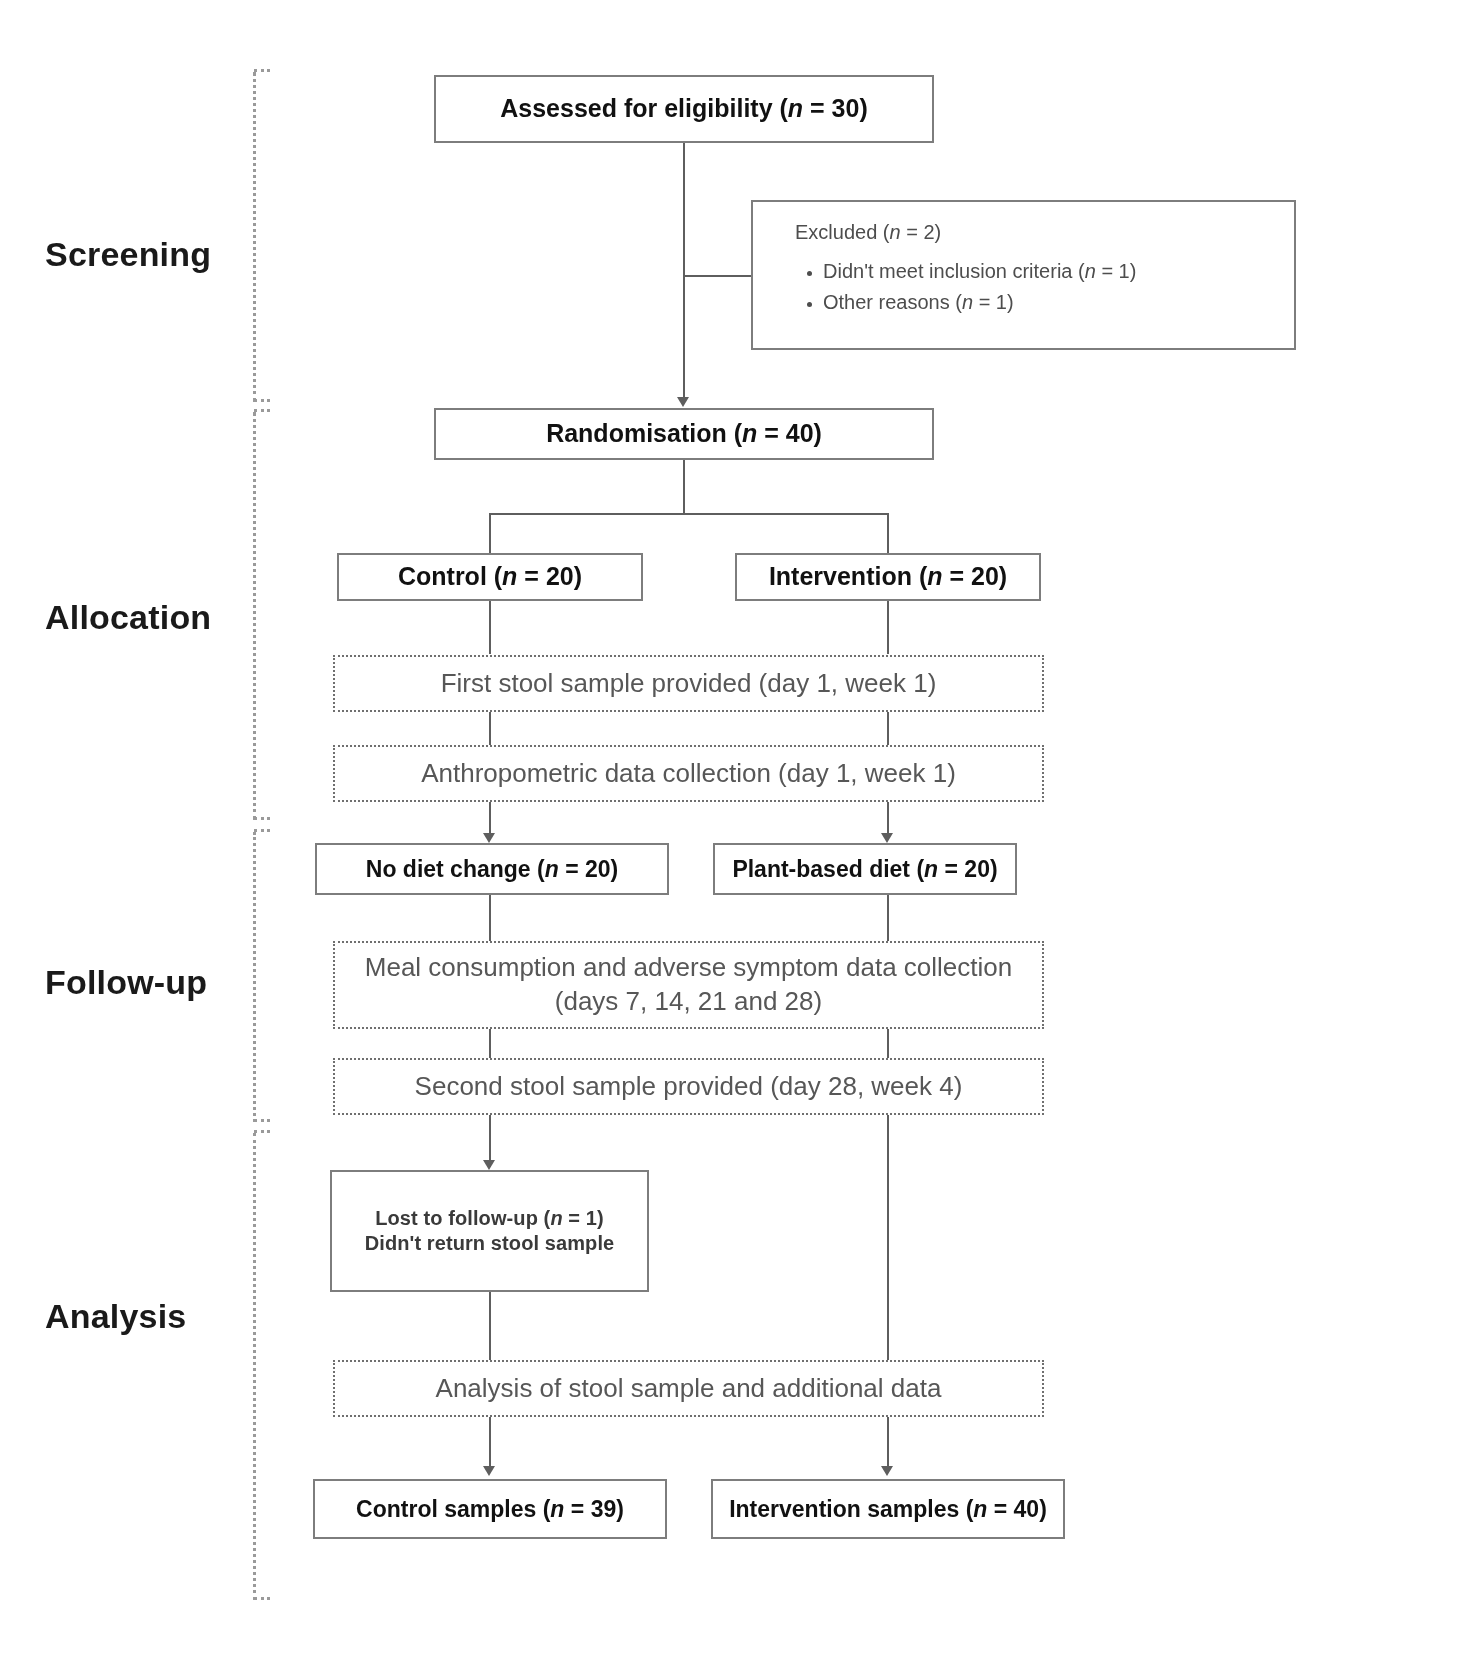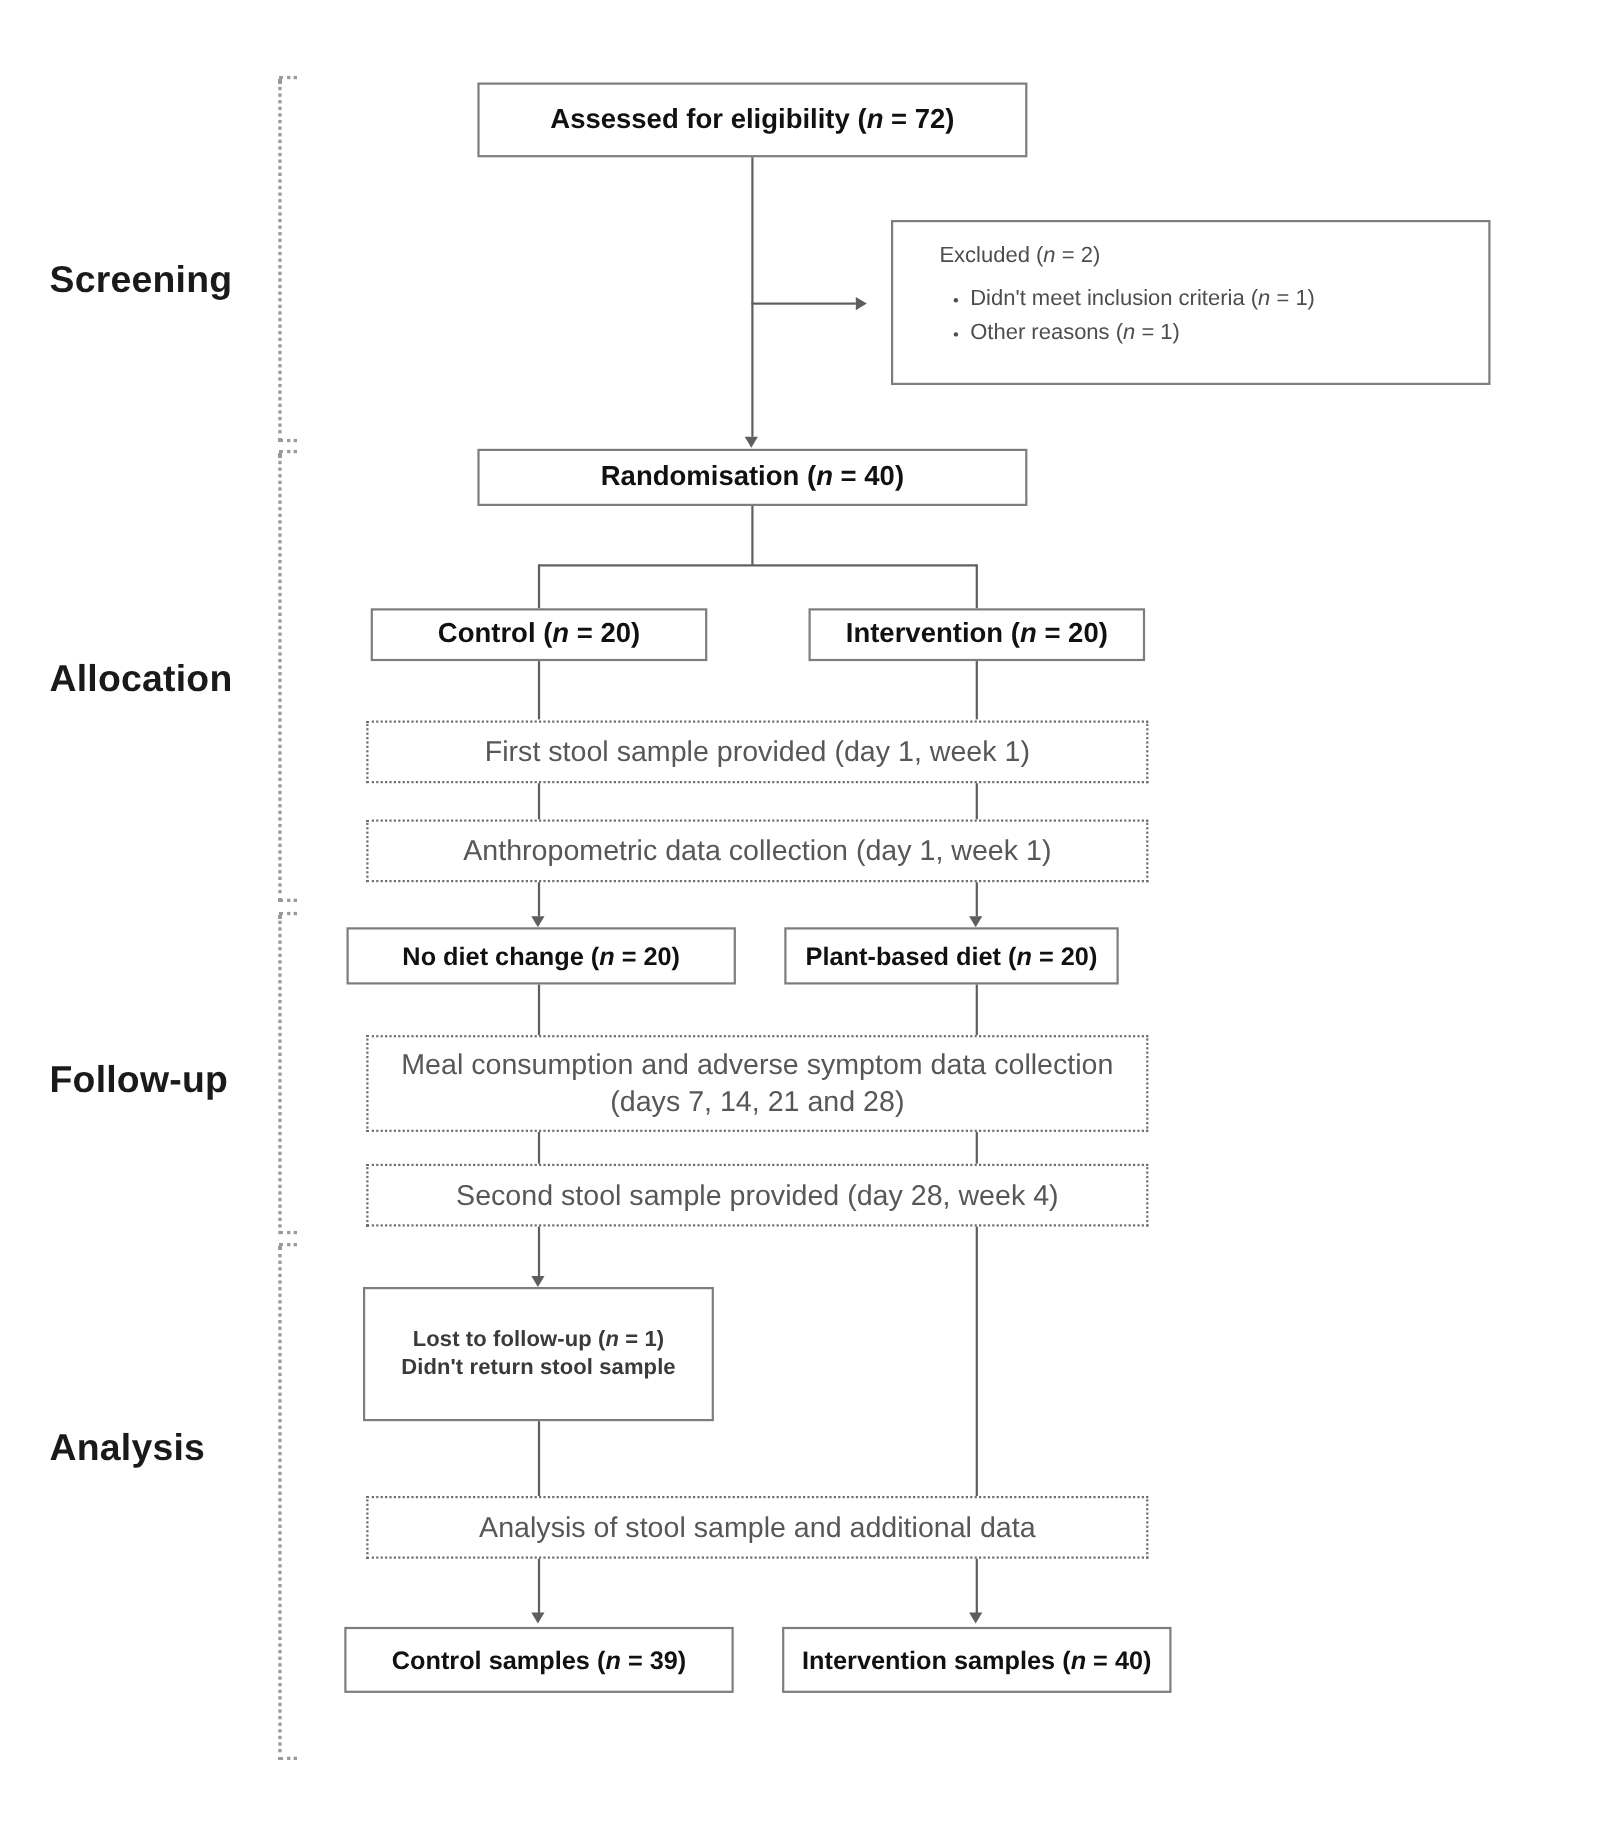--- a/index.html
+++ b/index.html
@@ -75,30 +75,30 @@
     <div class="bt" style="top:-3px;width:16px;"></div>
     <div class="bb" style="top:287px;width:16px;"></div>
   </div>
   <div class="bracket" style="left:253px;top:1133px;">
     <div class="bv" style="height:467px;"></div>
     <div class="bt" style="top:-3px;width:16px;"></div>
     <div class="bb" style="top:464px;width:16px;"></div>
   </div>
 
   <div class="box b-lg" style="left:434px;top:75px;width:500px;height:68px;">
-    <span><span>Assessed for eligibility (</span><span class="ital">n</span><span> = 72)</span></span>
+    <span><span>Assessed for eligibility (</span><span class="ital">n</span><span> = 30)</span></span>
   </div>
 
   <div class="ln vl" style="left:683px;top:143px;height:254px;"></div>
   <div class="arrow-d" style="left:677px;top:397px;"></div>
 
   <div class="ln hl" style="left:683px;top:275px;width:95px;"></div>
   <div class="arrow-r" style="left:778px;top:270px;"></div>
 
-  <div class="box excl" style="left:810px;top:200px;width:545px;height:150px;">
+  <div class="box excl" style="left:751px;top:200px;width:545px;height:150px;">
     <div class="hd"><span>Excluded (</span><span class="ital">n</span><span> = 2)</span></div>
     <ul>
       <li><span>Didn't meet inclusion criteria (</span><span class="ital">n</span><span> = 1)</span></li>
       <li><span>Other reasons (</span><span class="ital">n</span><span> = 1)</span></li>
     </ul>
   </div>
 
   <div class="box b-lg" style="left:434px;top:408px;width:500px;height:52px;">
     <span><span>Randomisation (</span><span class="ital">n</span><span> = 40)</span></span>
   </div>

